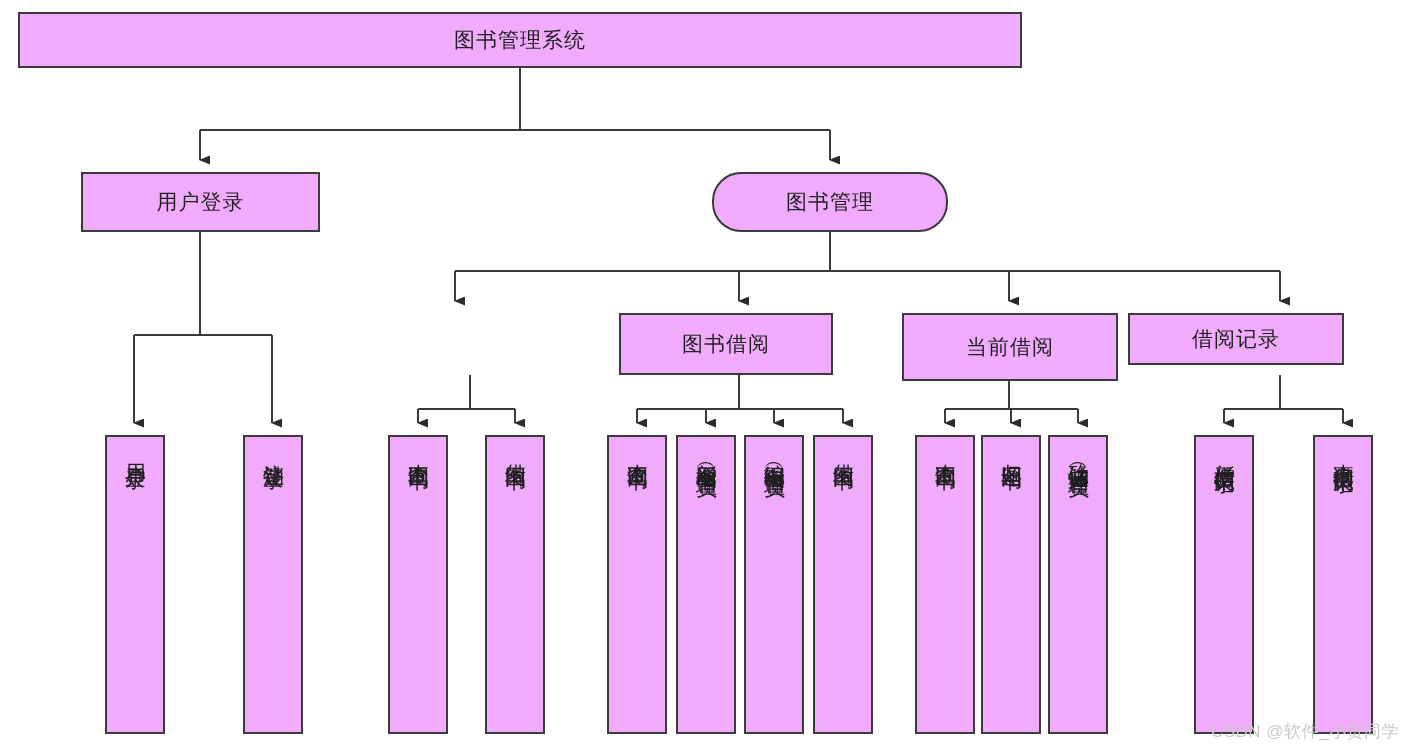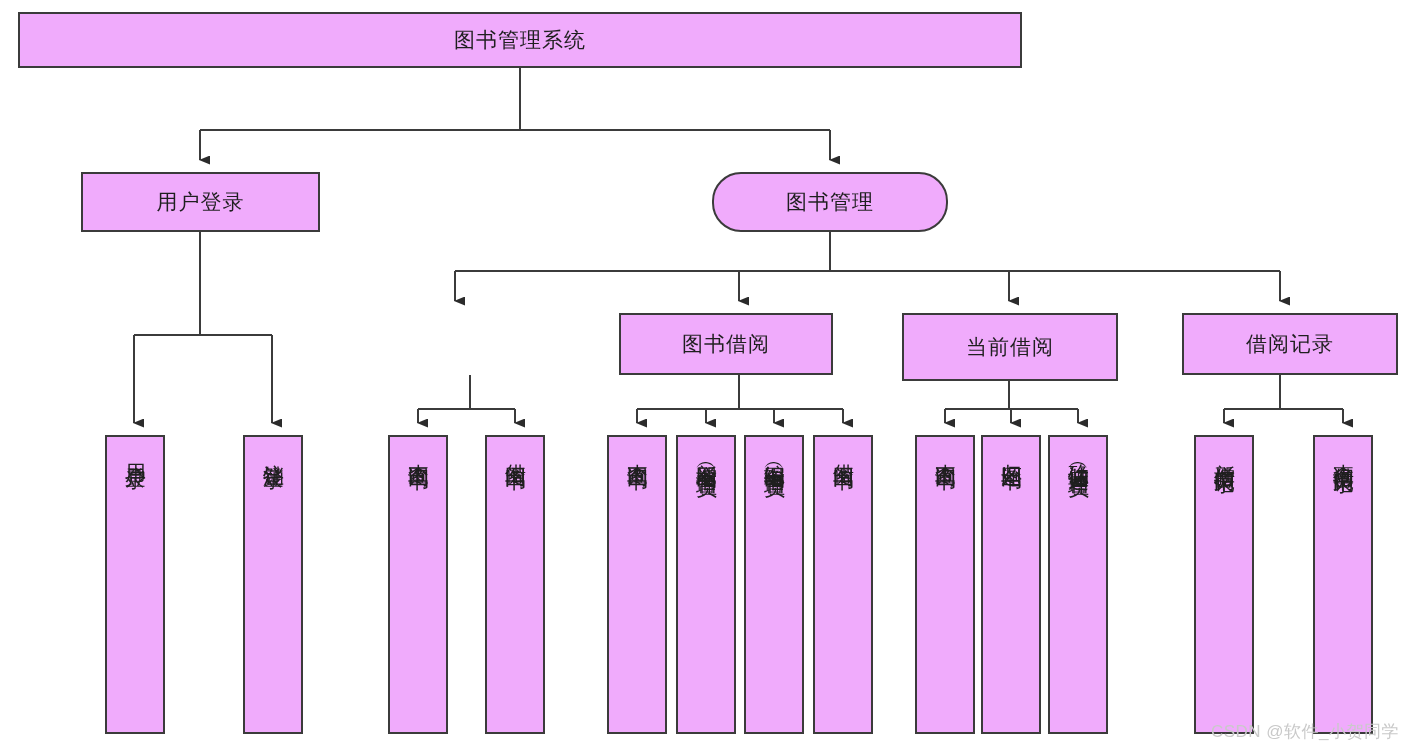--- a/index.html
+++ b/index.html
@@ -69,21 +69,21 @@
     </g>
   </svg>
 
   <div class="node h" style="left:18px;top:12px;width:1004px;height:56px;">图书管理系统</div>
 
   <div class="node h" style="left:81px;top:172px;width:239px;height:60px;">用户登录</div>
   <div class="node h" style="left:712px;top:172px;width:236px;height:60px;border-radius:29px;">图书管理</div>
 
   <div class="node h" style="left:619px;top:313px;width:214px;height:62px;">图书借阅</div>
   <div class="node h" style="left:902px;top:313px;width:216px;height:68px;">当前借阅</div>
-  <div class="node h" style="left:1182px;top:313px;width:216px;height:62px;">借阅记录</div>
+  <div class="node h" style="left:1128px;top:313px;width:216px;height:52px;">借阅记录</div>
 
   <div class="node v" style="left:105px;top:435px;width:60px;height:299px;">用户登录</div>
   <div class="node v" style="left:243px;top:435px;width:60px;height:299px;">注销登录</div>
   <div class="node v" style="left:388px;top:435px;width:60px;height:299px;">查询图书</div>
   <div class="node v" style="left:485px;top:435px;width:60px;height:299px;">借阅图书</div>
   <div class="node v" style="left:607px;top:435px;width:60px;height:299px;">查询图书</div>
   <div class="node v" style="left:676px;top:435px;width:60px;height:299px;">新增图书（管理员）</div>
   <div class="node v" style="left:744px;top:435px;width:60px;height:299px;">编辑图书（管理员）</div>
   <div class="node v" style="left:813px;top:435px;width:60px;height:299px;">借阅图书</div>
   <div class="node v" style="left:915px;top:435px;width:60px;height:299px;">查询图书</div>

